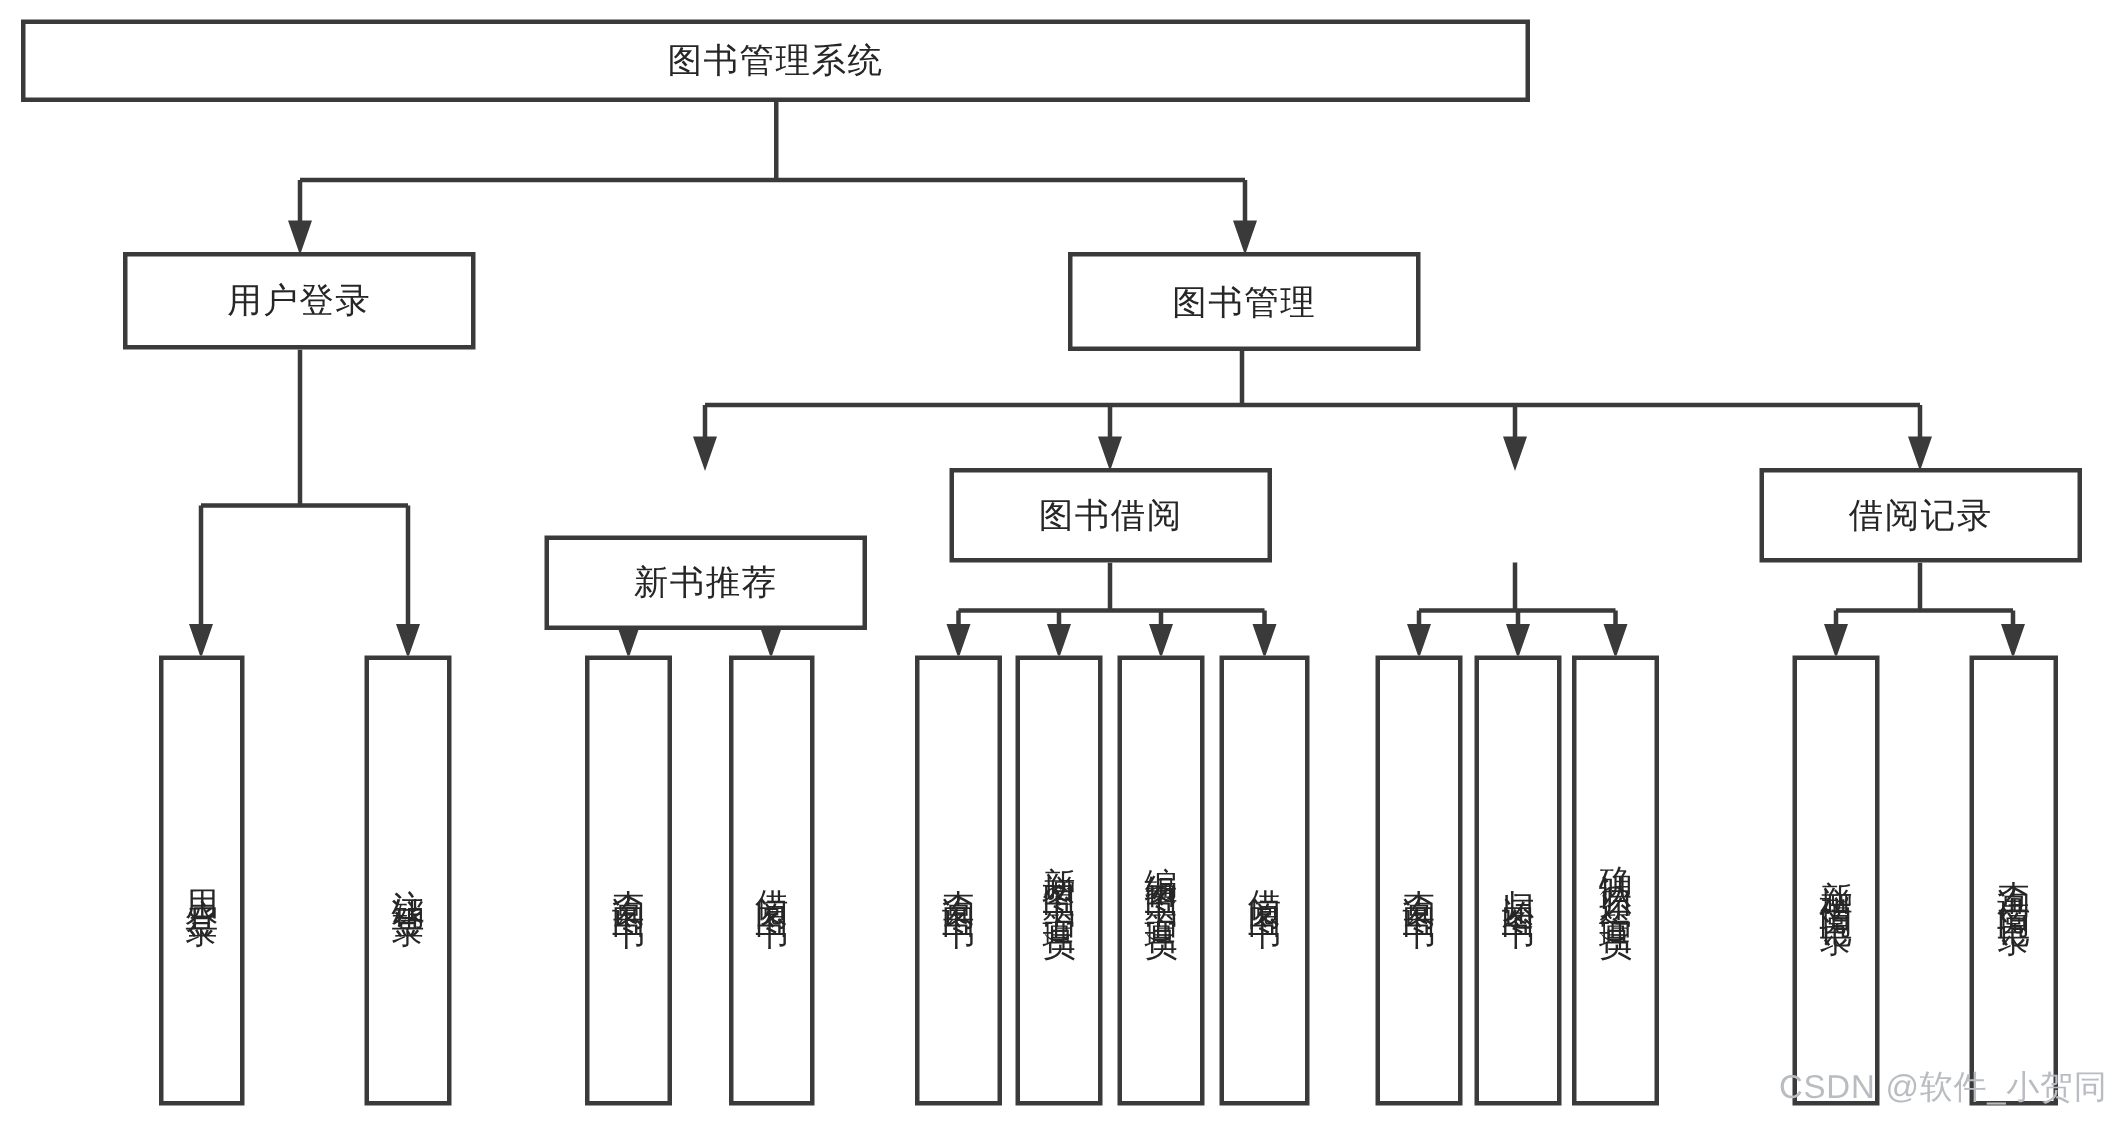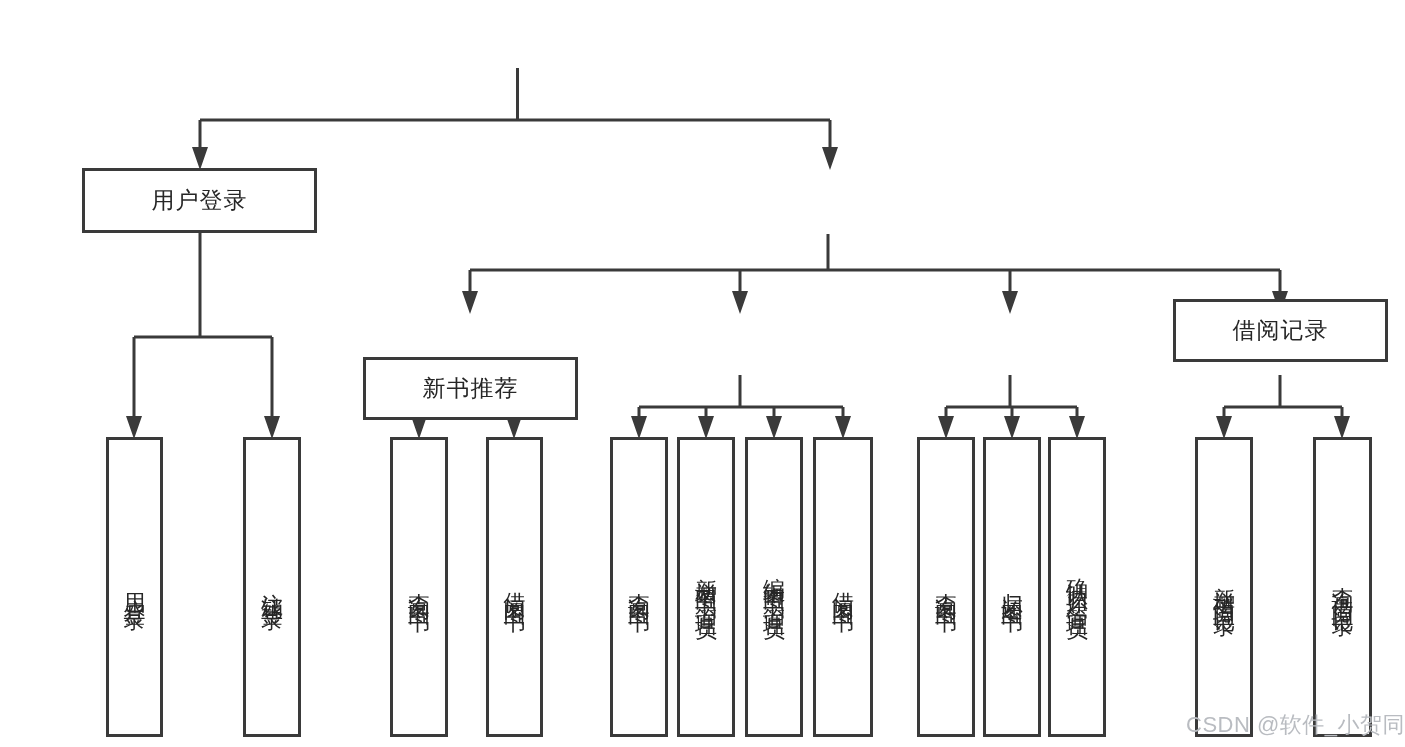--- a/index.html
+++ b/index.html
@@ -101,25 +101,28 @@
       M698 416 L714 416 L706 439 Z
       M766 416 L782 416 L774 439 Z
       M835 416 L851 416 L843 439 Z
       M938 416 L954 416 L946 439 Z
       M1004 416 L1020 416 L1012 439 Z
       M1069 416 L1085 416 L1077 439 Z
       M1216 416 L1232 416 L1224 439 Z
       M1334 416 L1350 416 L1342 439 Z"></path>
   </svg>
 
+  <div class="node" style="left:14px;top:13px;width:1006px;height:55px;">图书管理系统</div>
 
   <div class="node" style="left:82px;top:168px;width:235px;height:65px;">用户登录</div>
+  <div class="node" style="left:712px;top:168px;width:235px;height:66px;">图书管理</div>
 
   <div class="node" style="left:363px;top:312px;width:215px;height:63px;margin-top:45px;">新书推荐</div>
-  <div class="node" style="left:1173px;top:299px;width:215px;height:63px;">借阅记录</div>
+  <div class="node" style="left:633px;top:312px;width:215px;height:63px;">图书借阅</div>
+  <div class="node" style="left:1173px;top:312px;width:215px;height:63px;">借阅记录</div>
 
   <div class="node leaf" style="left:106px;top:437px;width:57px;height:300px;">用户登录</div>
   <div class="node leaf" style="left:243px;top:437px;width:58px;height:300px;">注销登录</div>
 
   <div class="node leaf" style="left:390px;top:437px;width:58px;height:300px;">查询图书</div>
   <div class="node leaf" style="left:486px;top:437px;width:57px;height:300px;">借阅图书</div>
 
   <div class="node leaf" style="left:610px;top:437px;width:58px;height:300px;">查询图书</div>
   <div class="node leaf" style="left:677px;top:437px;width:58px;height:300px;">新增图书（管理员）</div>
   <div class="node leaf" style="left:745px;top:437px;width:58px;height:300px;">编辑图书（管理员）</div>

